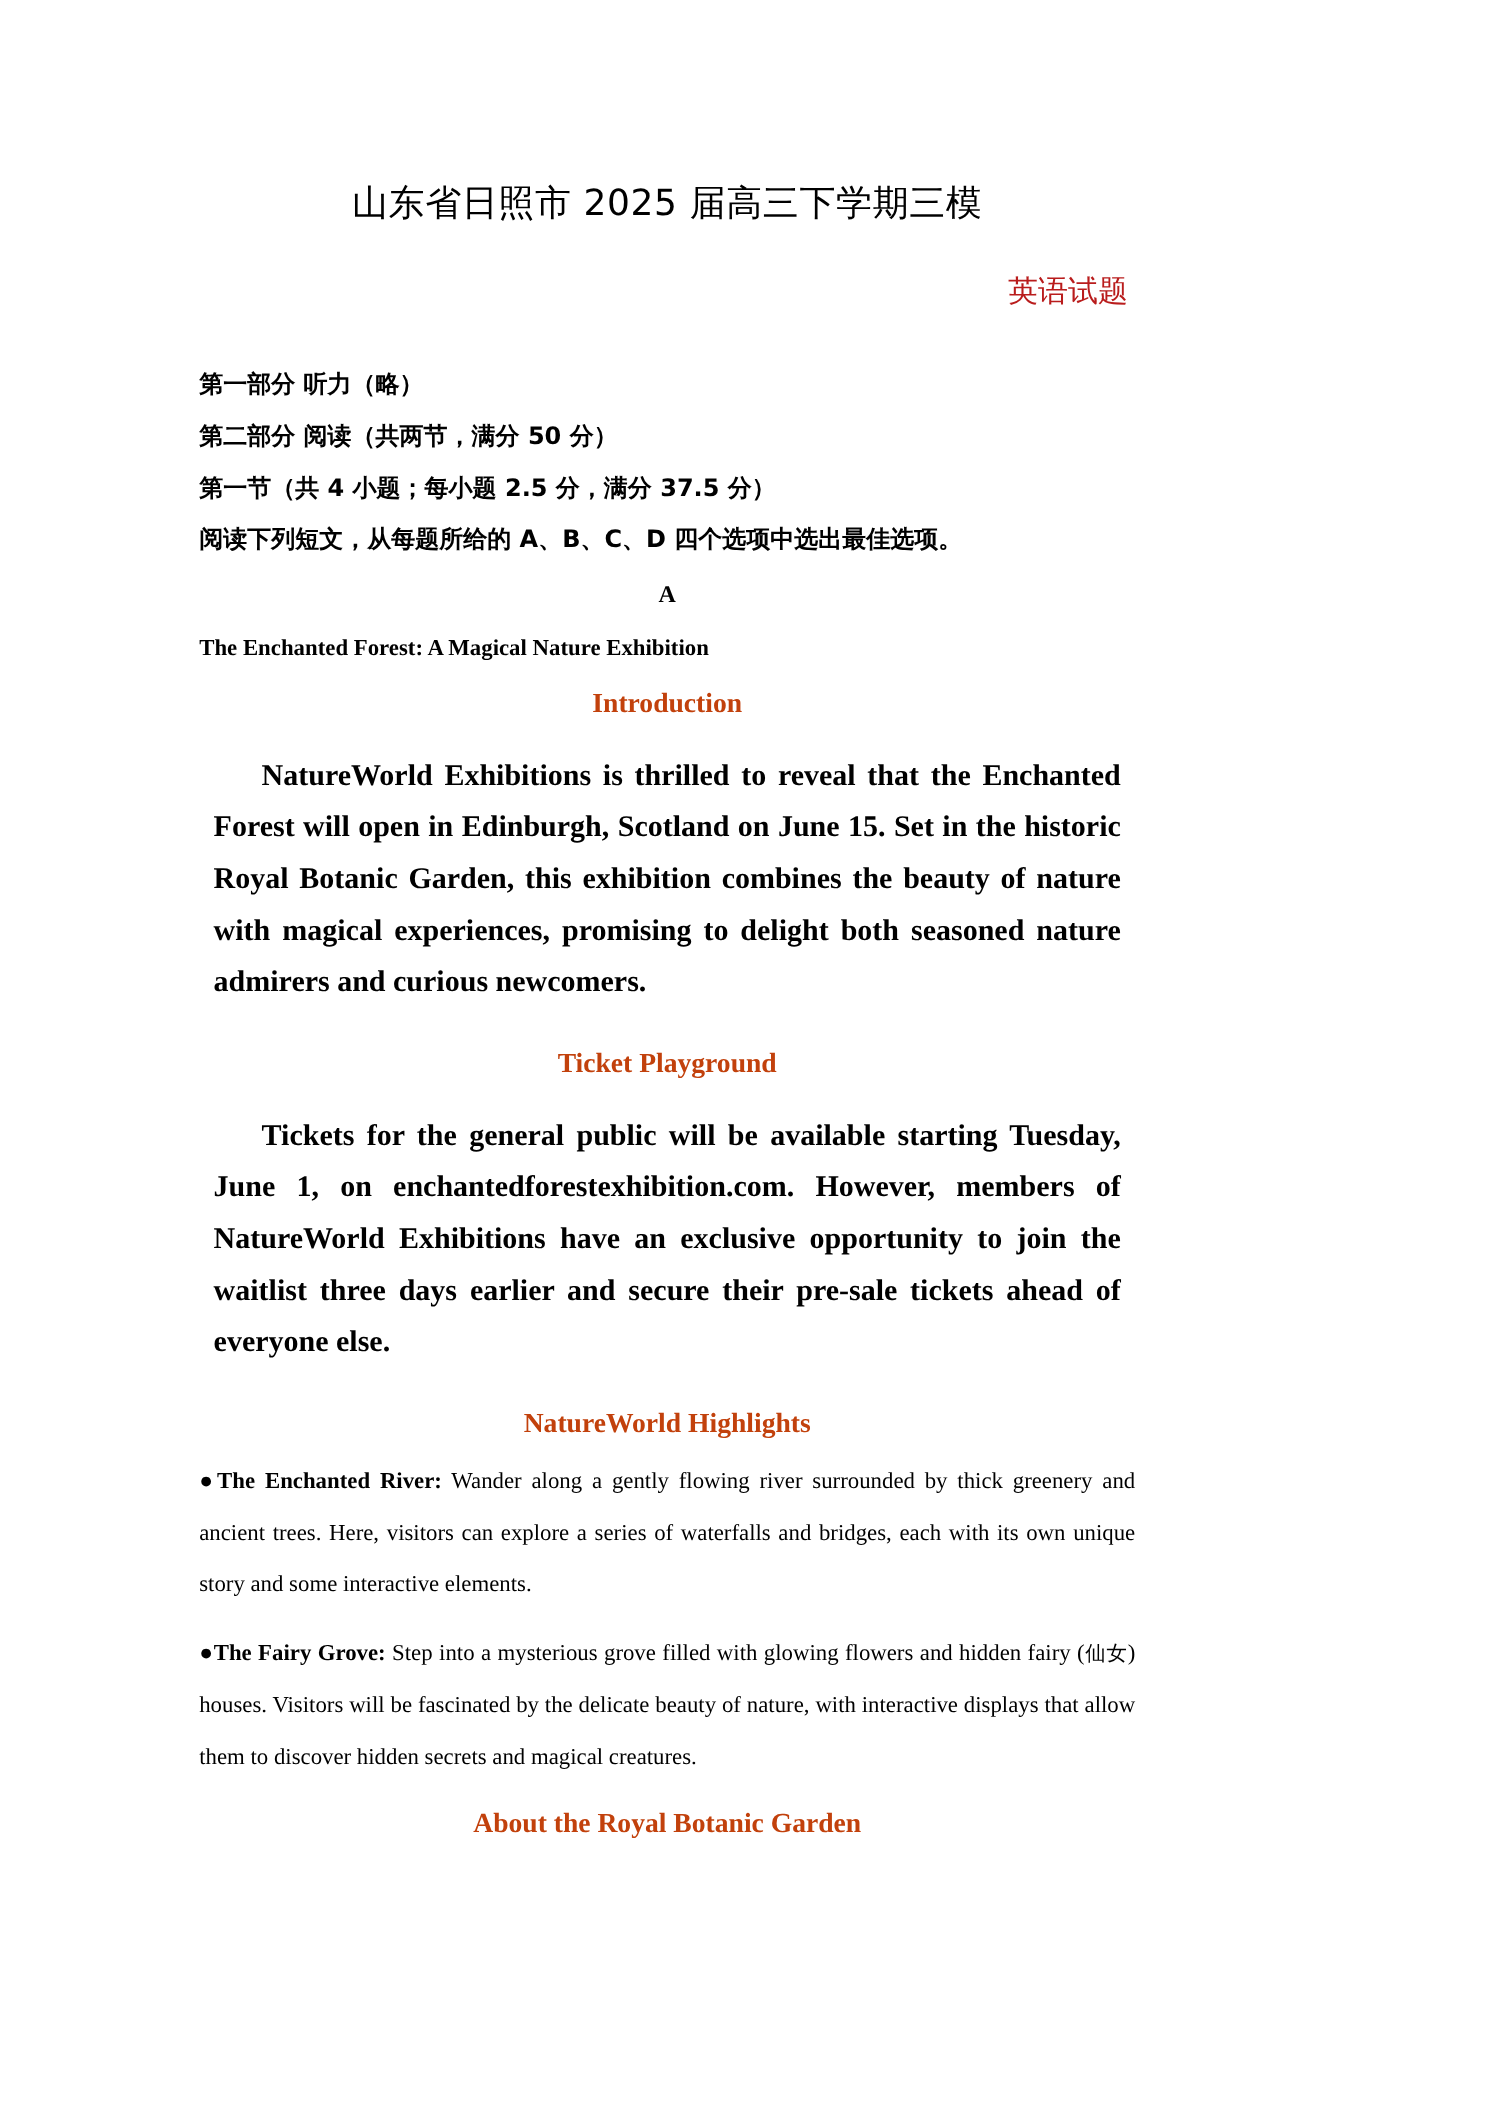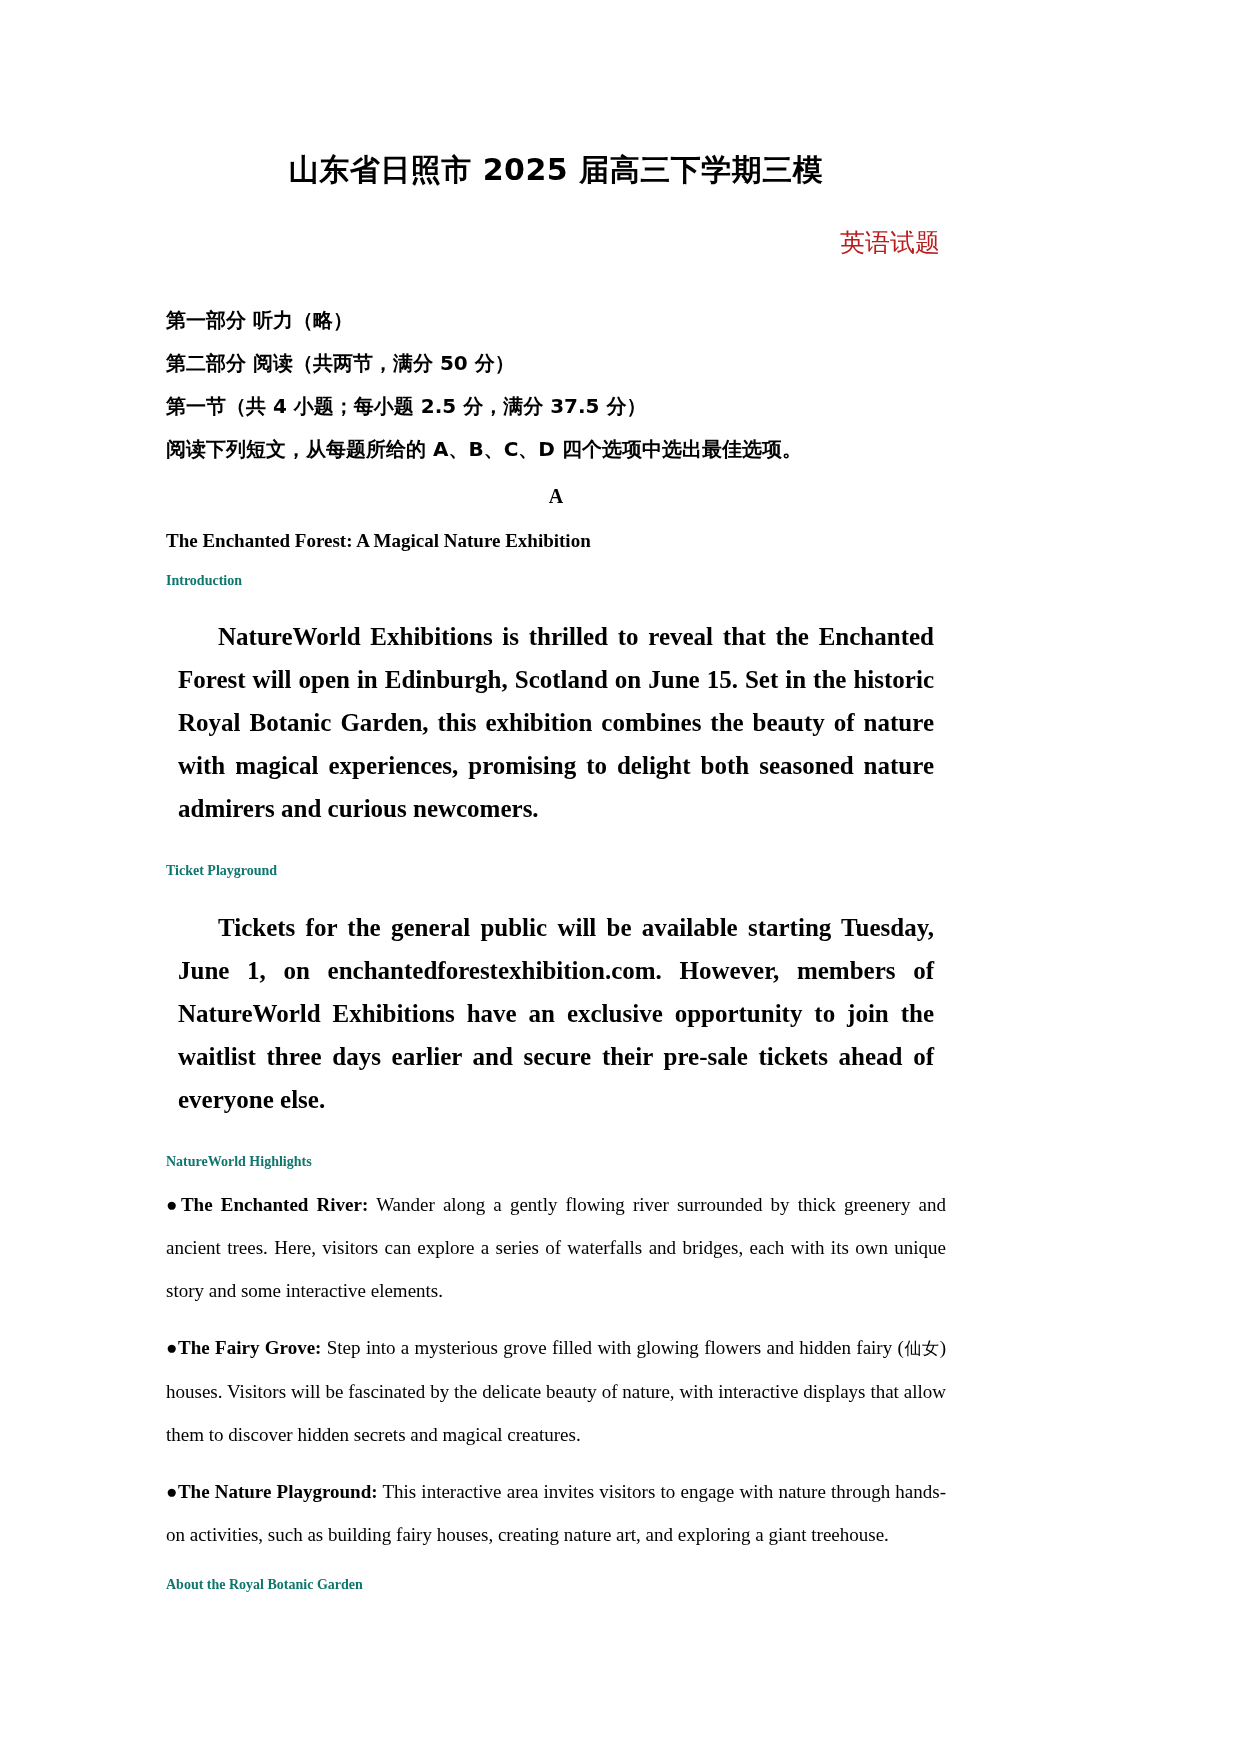--- a/index.html
+++ b/index.html
@@ -20,21 +20,21 @@
   .content {
     position: absolute;
     left: 166px;
     top: 0;
     width: 780px;
   }
   
   .doc-title {
     font-family: "DejaVu Sans", "Liberation Sans", sans-serif;
     font-size: 30px;
-    font-weight: 700;
+    font-weight: 400;
     text-align: center;
     letter-spacing: 0.5px;
     margin: 0;
     padding-top: 152px;
     line-height: 1.2;
     color: #000;
   }
   .doc-subtitle {
     font-family: "DejaVu Sans", "Liberation Sans", sans-serif;
     font-size: 25px;
@@ -75,26 +75,27 @@
     font-family: "Liberation Serif", "DejaVu Serif", serif;
     font-size: 19px;
     font-weight: 700;
     margin: 0;
     padding-top: 24px;
     line-height: 1.1;
     color: #000;
   }
   .sub-head {
     font-family: "Liberation Serif", "DejaVu Serif", serif;
-    font-size: 14px;
+    font-size: 23px;
     font-weight: 700;
     margin: 0;
     padding-top: 21px;
     line-height: 1.1;
-    color: #0f766e;
+    color: #c2410c;
+    text-align: center;
   }
   .para {
     font-family: "Liberation Serif", "DejaVu Serif", serif;
     font-size: 25px;
     font-weight: 700;
     color: #000;
     margin: 12px;
     padding-top: 15px;
     line-height: 43px;
     text-align: justify;
@@ -163,20 +164,17 @@
     <p class="sub-head">NatureWorld Highlights</p>
 
     <p class="bullet-para lastnojust">
       <span class="dot">●</span><b>The Enchanted River:</b><span> Wander along a gently flowing river surrounded by thick greenery and ancient trees. Here, visitors can explore a series of waterfalls and bridges, each with its own unique story and some interactive elements.</span>
     </p>
 
     <p class="bullet-para lastnojust">
       <span class="dot">●</span><b>The Fairy Grove:</b><span> Step into a mysterious grove filled with glowing flowers and hidden fairy (</span><span class="cjk-inline">仙女</span><span>) houses. Visitors will be fascinated by the delicate beauty of nature, with interactive displays that allow them to discover hidden secrets and magical creatures.</span>
     </p>
 
-    <p class="bullet-para lastnojust">
-      <span class="dot">●</span><b>The Nature Playground:</b><span> This interactive area invites visitors to engage with nature through hands-on activities, such as building fairy houses, creating nature art, and exploring a giant treehouse.</span>
-    </p>
 
     <p class="sub-head">About the Royal Botanic Garden</p>
 
   </div>
 </div>
 
 </body></html>

